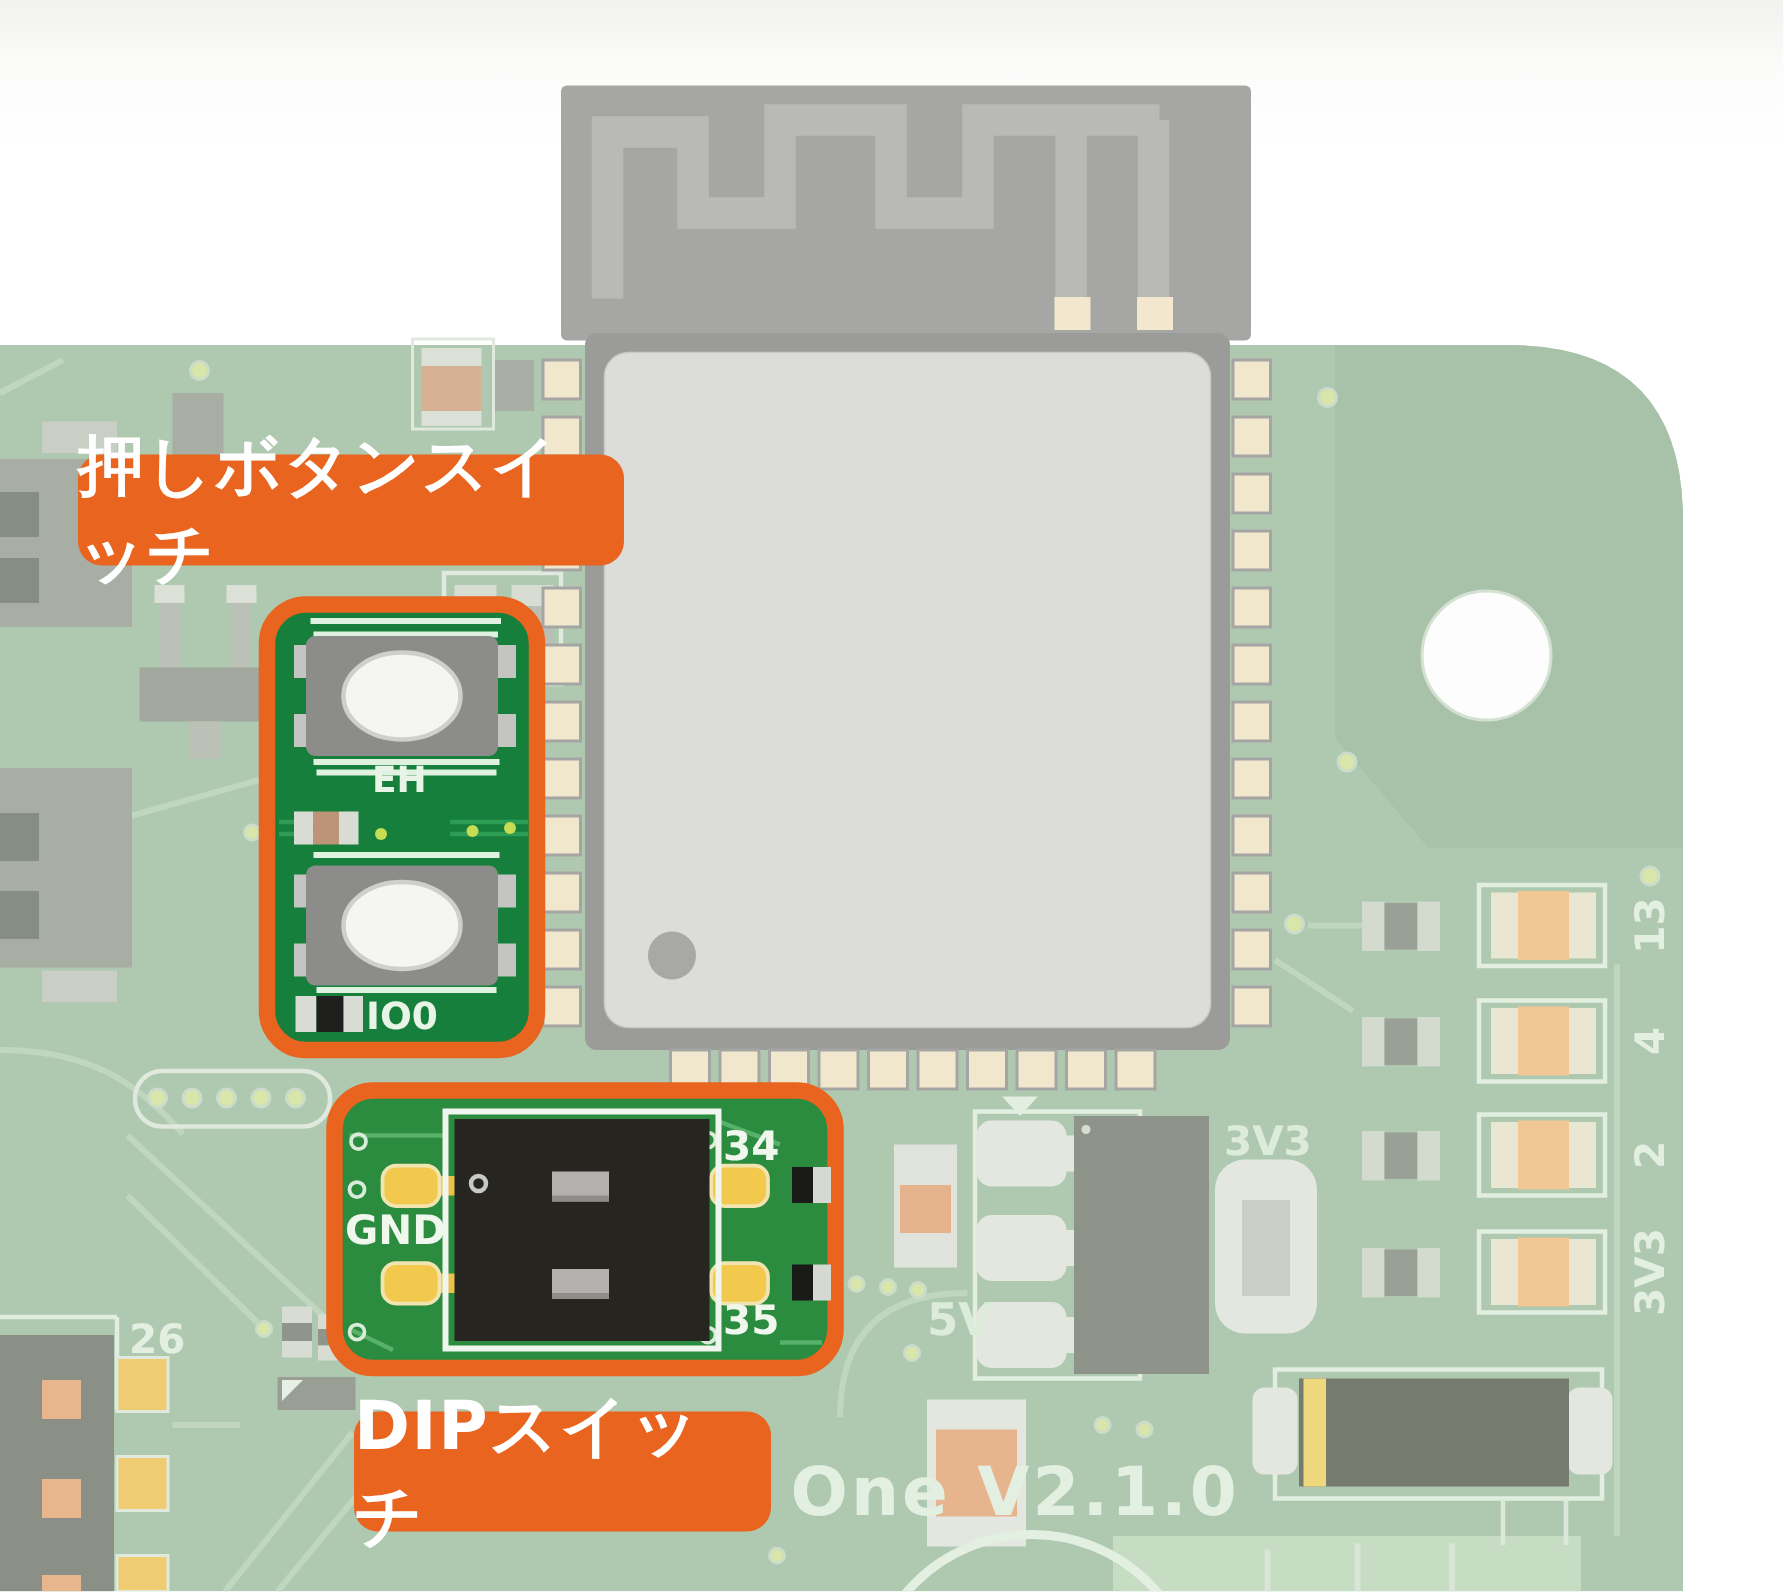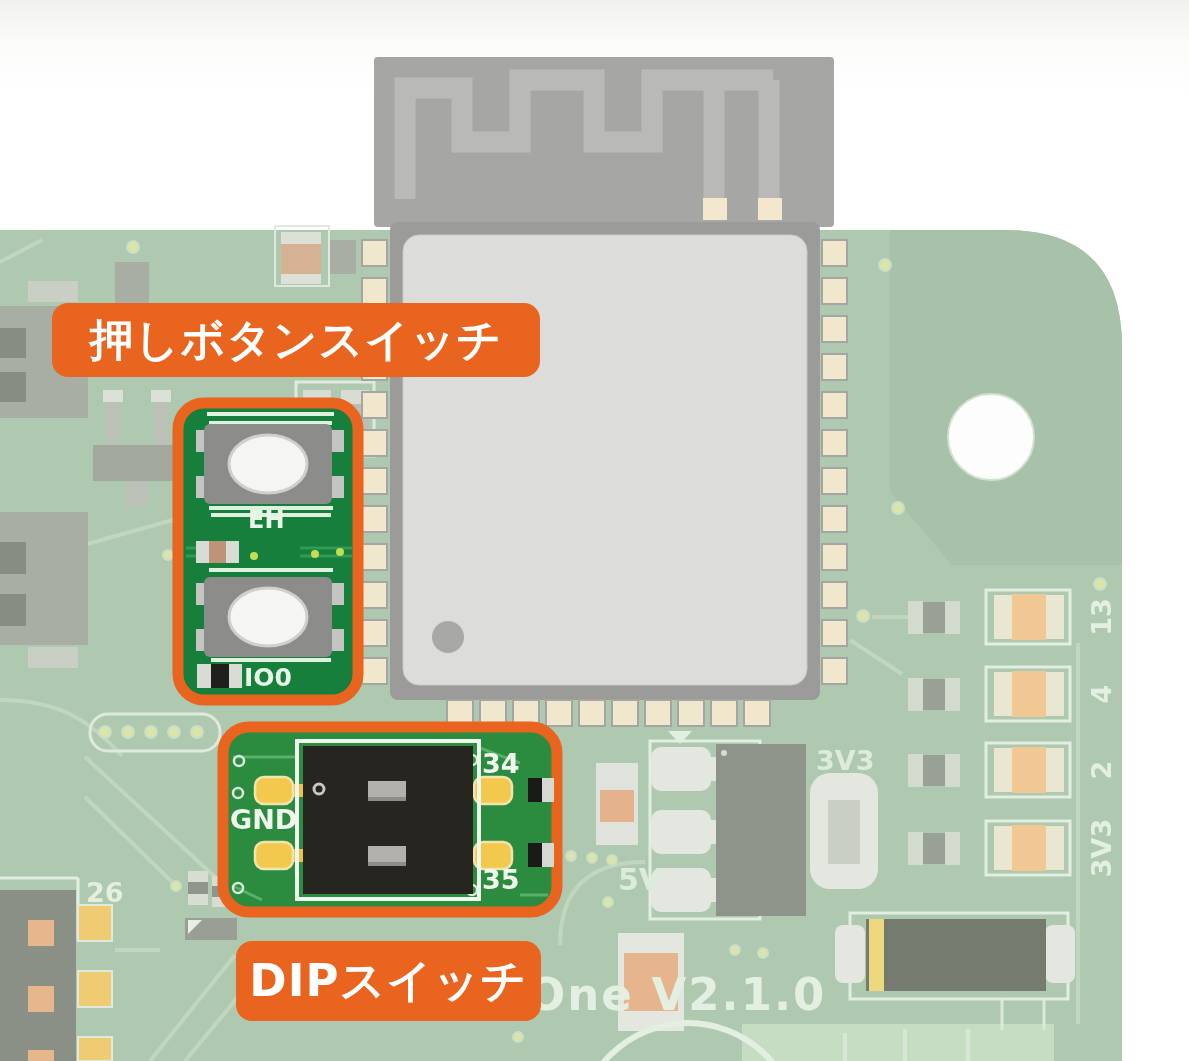--- a/index.html
+++ b/index.html
@@ -15,22 +15,22 @@
     position:absolute;
     background:#E8641F;
     border-radius:16px;
     color:#ffffff;
     font-weight:bold;
     display:flex;align-items:center;justify-content:center;
     letter-spacing:1px;
     z-index:5;
     font-family:"DejaVu Sans",sans-serif;
   }
-  #push-label{left:52px;top:303px;width:488px;height:74px;font-size:44px;}
-  #dip-label{left:236px;top:941px;width:305px;height:80px;font-size:45px;}
+  #push-label{left:52px;top:303px;width:364px;height:74px;font-size:44px;}
+  #dip-label{left:236px;top:941px;width:278px;height:80px;font-size:45px;}
   .silk{font-family:"DejaVu Sans",sans-serif;font-weight:bold;}
 </style>
 </head>
 <body>
 
 <div id="stage">
 
 <svg id="board-svg" width="1189" height="1061" viewBox="0 0 1189 1061" xmlns="http://www.w3.org/2000/svg">
 
   <g>

